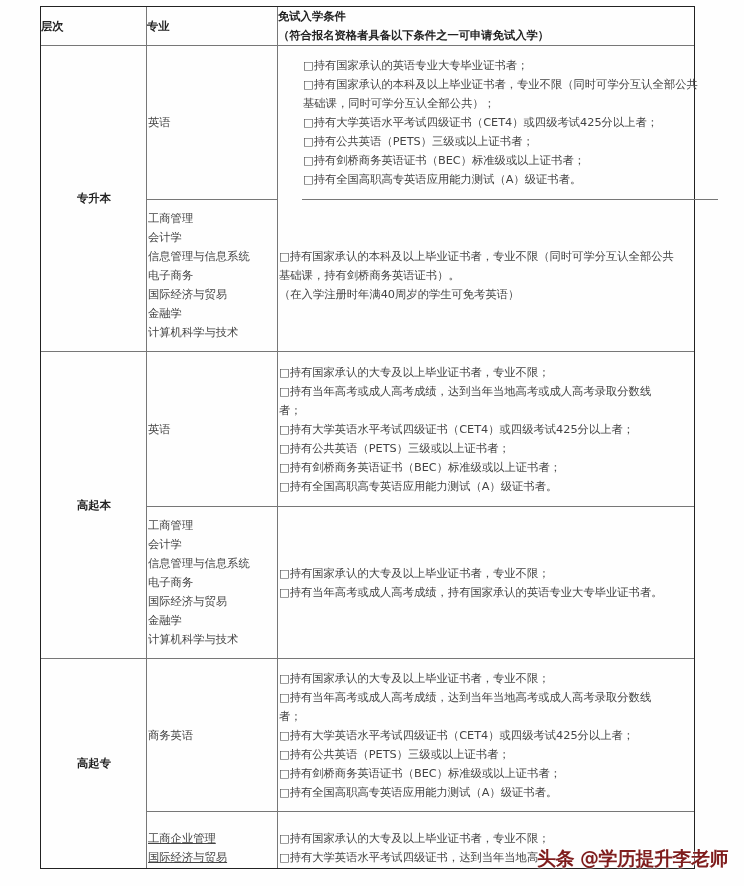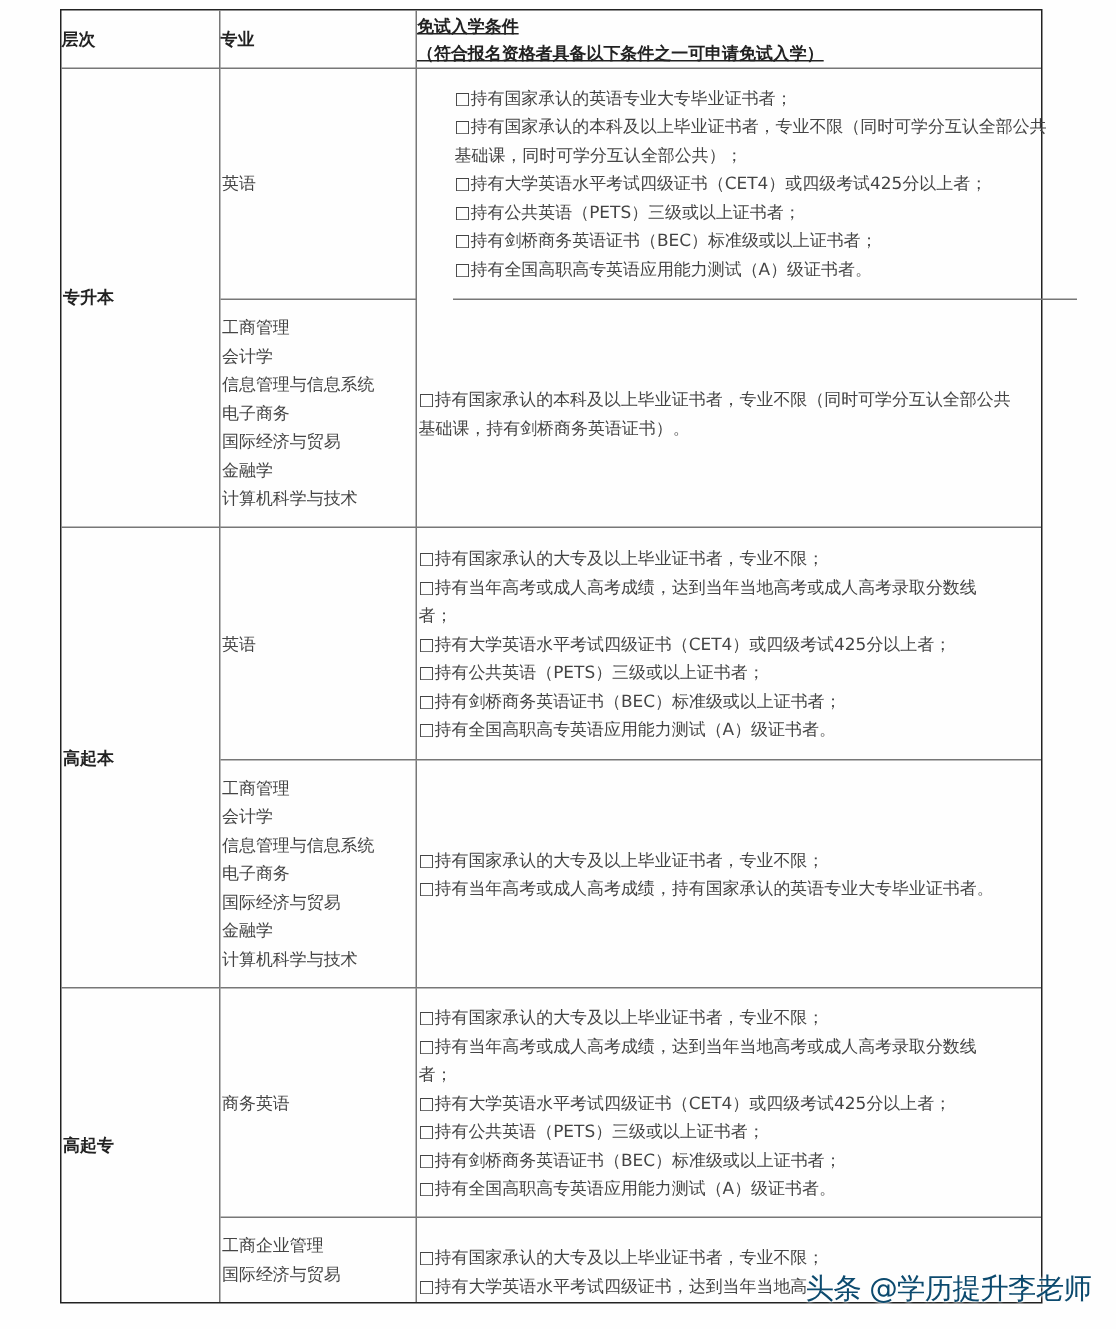--- a/index.html
+++ b/index.html
@@ -3,39 +3,39 @@
   <meta charset="utf-8">
   <style>
     html, body { margin: 0; padding: 0; background: #fefefe; }
     body { width: 744px; height: 886px; position: relative; overflow: hidden;
       font-family: "DejaVu Sans", "Liberation Sans", sans-serif; color: #333; }
     .tbl { position: absolute; left: 40px; top: 6px; width: 655px; height: 863px;
       border: 1px solid #222; box-sizing: border-box; }
     .cell { position: absolute; box-sizing: border-box; border-right: 1px solid #777; border-bottom: 1px solid #777;
       display: flex; flex-direction: column; justify-content: center; font-size: 11.3px; line-height: 19px; }
     .hdr { font-weight: bold; color: #222; }
-    .lvl { font-weight: bold; color: #222; padding-left: 1px; }
+    .lvl { font-weight: bold; color: #222; padding-left: 1px; align-items: center; }
     .maj { padding-left: 1px; color: #444; justify-content: center; }
     .cond { padding-left: 1px; color: #444; border-right: none; padding-right: 4px; }
     .line { white-space: pre-wrap; }
-    .wm { position: absolute; left: 537px; top: 846px; font-size: 19px; color: #0c4a6e; font-weight: normal;
+    .wm { position: absolute; left: 537px; top: 846px; font-size: 19px; color: #7f1d1d; font-weight: bold;
       letter-spacing: -0.5px; text-shadow: 0 0 2px #fff, 0 0 2px #fff; white-space: nowrap; }
   </style>
 </head>
 <body>
 
 <div class="tbl">
 
   <div class="cell hdr" style="left:0;top:0;width:106px;height:39px;">
       <span>层次</span>
     </div>
   <div class="cell hdr" style="left:106px;top:0;width:131px;height:39px;">
       <span>专业</span>
     </div>
-  <div class="cell hdr" style="left:237px;top:0;width:416px;height:39px;border-right:none;justify-content:flex-end;padding-top:1px;line-height:18px;text-decoration:underline;">
+  <div class="cell hdr" style="left:237px;top:0;width:416px;height:39px;border-right:none;justify-content:space-between;padding-top:1px;line-height:18px;">
     <span>免试入学条件</span>
     <span>（符合报名资格者具备以下条件之一可申请免试入学）</span>
   </div>
 
   <div class="cell lvl" style="left:0;top:39px;width:106px;height:306px;">
       <span>专升本</span>
     </div>
   <div class="cell maj" style="left:106px;top:39px;width:131px;height:154px;">
     <span class="line">英语</span>
   </div>
@@ -53,20 +53,21 @@
     <span class="line">会计学</span>
     <span class="line">信息管理与信息系统</span>
     <span class="line">电子商务</span>
     <span class="line">国际经济与贸易</span>
     <span class="line">金融学</span>
     <span class="line">计算机科学与技术</span>
   </div>
   <div class="cell cond" style="left:237px;top:193px;width:416px;height:152px;">
     <span class="line">□持有国家承认的本科及以上毕业证书者，专业不限（同时可学分互认全部公共</span>
     <span class="line">基础课，持有剑桥商务英语证书）。</span>
+    <span class="line">（在入学注册时年满40周岁的学生可免考英语）</span>
   </div>
 
   <div class="cell lvl" style="left:0;top:345px;width:106px;height:307px;">
       <span>高起本</span>
     </div>
   <div class="cell maj" style="left:106px;top:345px;width:131px;height:155px;">
     <span class="line">英语</span>
   </div>
   <div class="cell cond" style="left:237px;top:345px;width:416px;height:155px;">
     <span class="line">□持有国家承认的大专及以上毕业证书者，专业不限；</span>
@@ -99,21 +100,21 @@
   </div>
   <div class="cell cond" style="left:237px;top:652px;width:416px;height:153px;">
     <span class="line">□持有国家承认的大专及以上毕业证书者，专业不限；</span>
     <span class="line">□持有当年高考或成人高考成绩，达到当年当地高考或成人高考录取分数线</span>
     <span class="line">者；</span>
     <span class="line">□持有大学英语水平考试四级证书（CET4）或四级考试425分以上者；</span>
     <span class="line">□持有公共英语（PETS）三级或以上证书者；</span>
     <span class="line">□持有剑桥商务英语证书（BEC）标准级或以上证书者；</span>
     <span class="line">□持有全国高职高专英语应用能力测试（A）级证书者。</span>
   </div>
-  <div class="cell maj" style="left:106px;top:805px;width:131px;height:56px;border-bottom:none;justify-content:center;padding-bottom:1px;">
+  <div class="cell maj" style="left:106px;top:805px;width:131px;height:56px;border-bottom:none;justify-content:flex-end;padding-bottom:1px;text-decoration:underline;">
     <span class="line">工商企业管理</span>
     <span class="line">国际经济与贸易</span>
   </div>
   <div class="cell cond" style="left:237px;top:805px;width:416px;height:56px;border-bottom:none;justify-content:flex-end;padding-bottom:1px;overflow:hidden;">
     <span class="line">□持有国家承认的大专及以上毕业证书者，专业不限；</span>
     <span class="line">□持有大学英语水平考试四级证书，达到当年当地高</span>
   </div>
 </div>
 
 <div class="wm">头条 @学历提升李老师</div>

